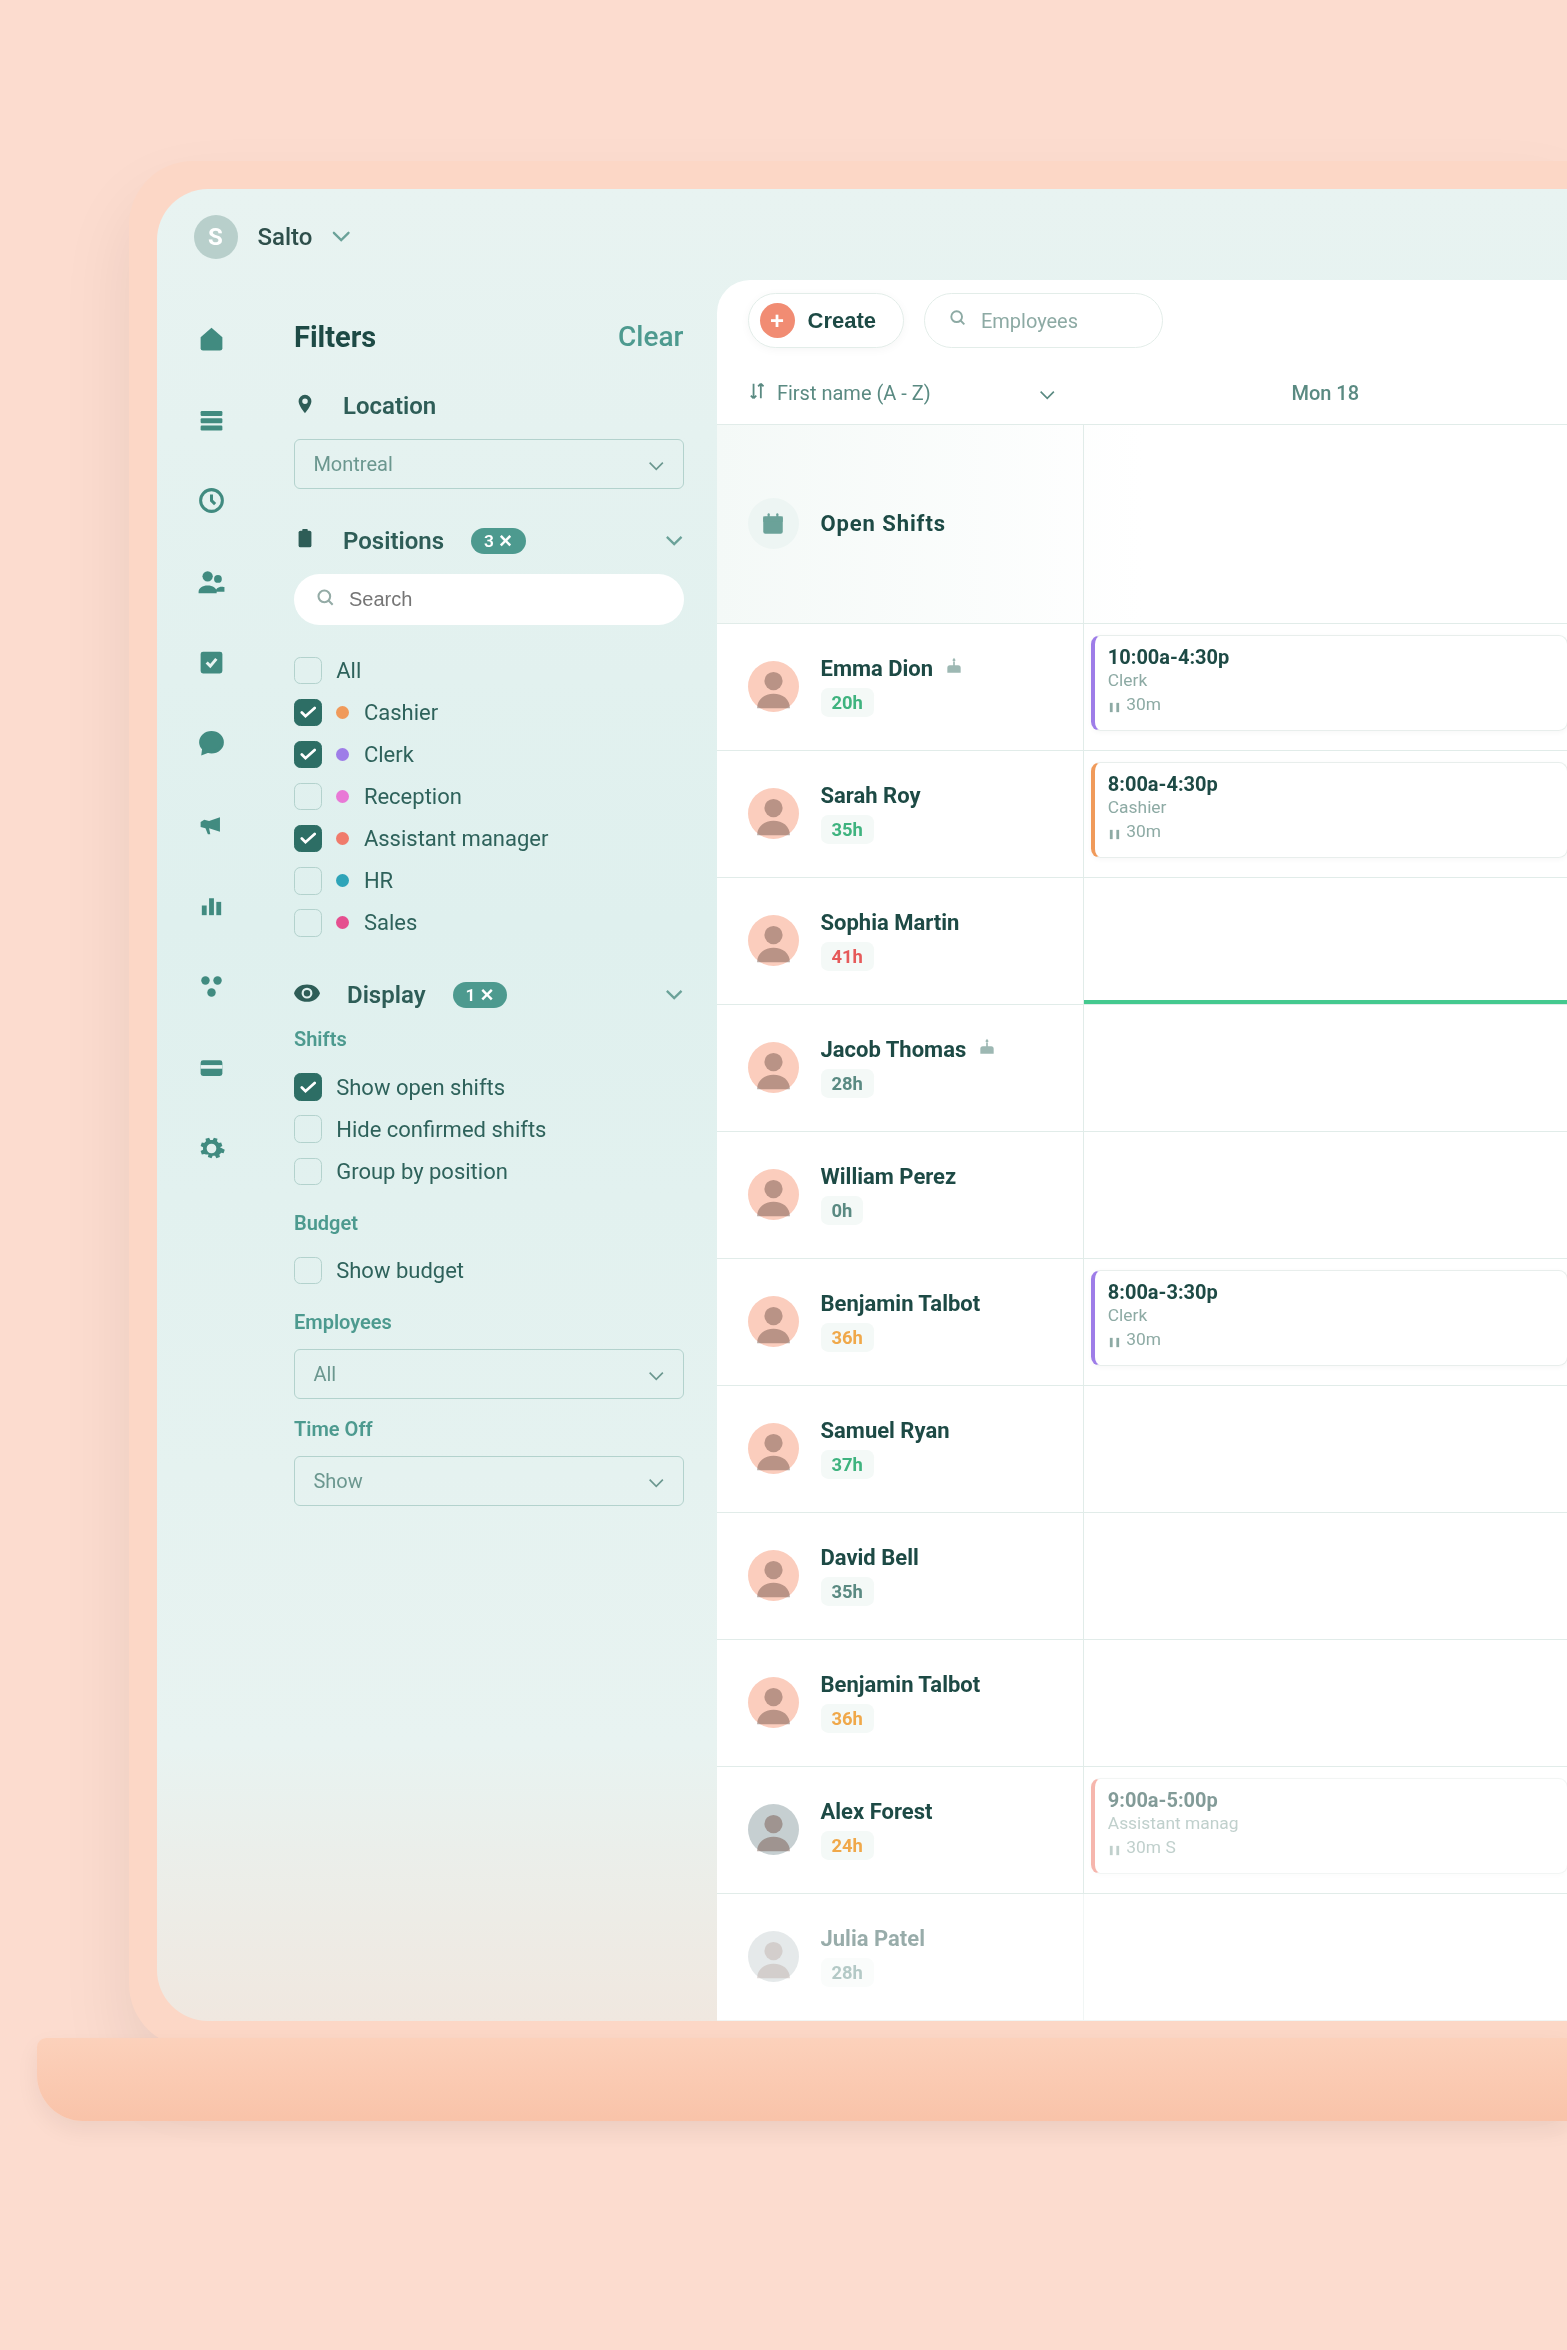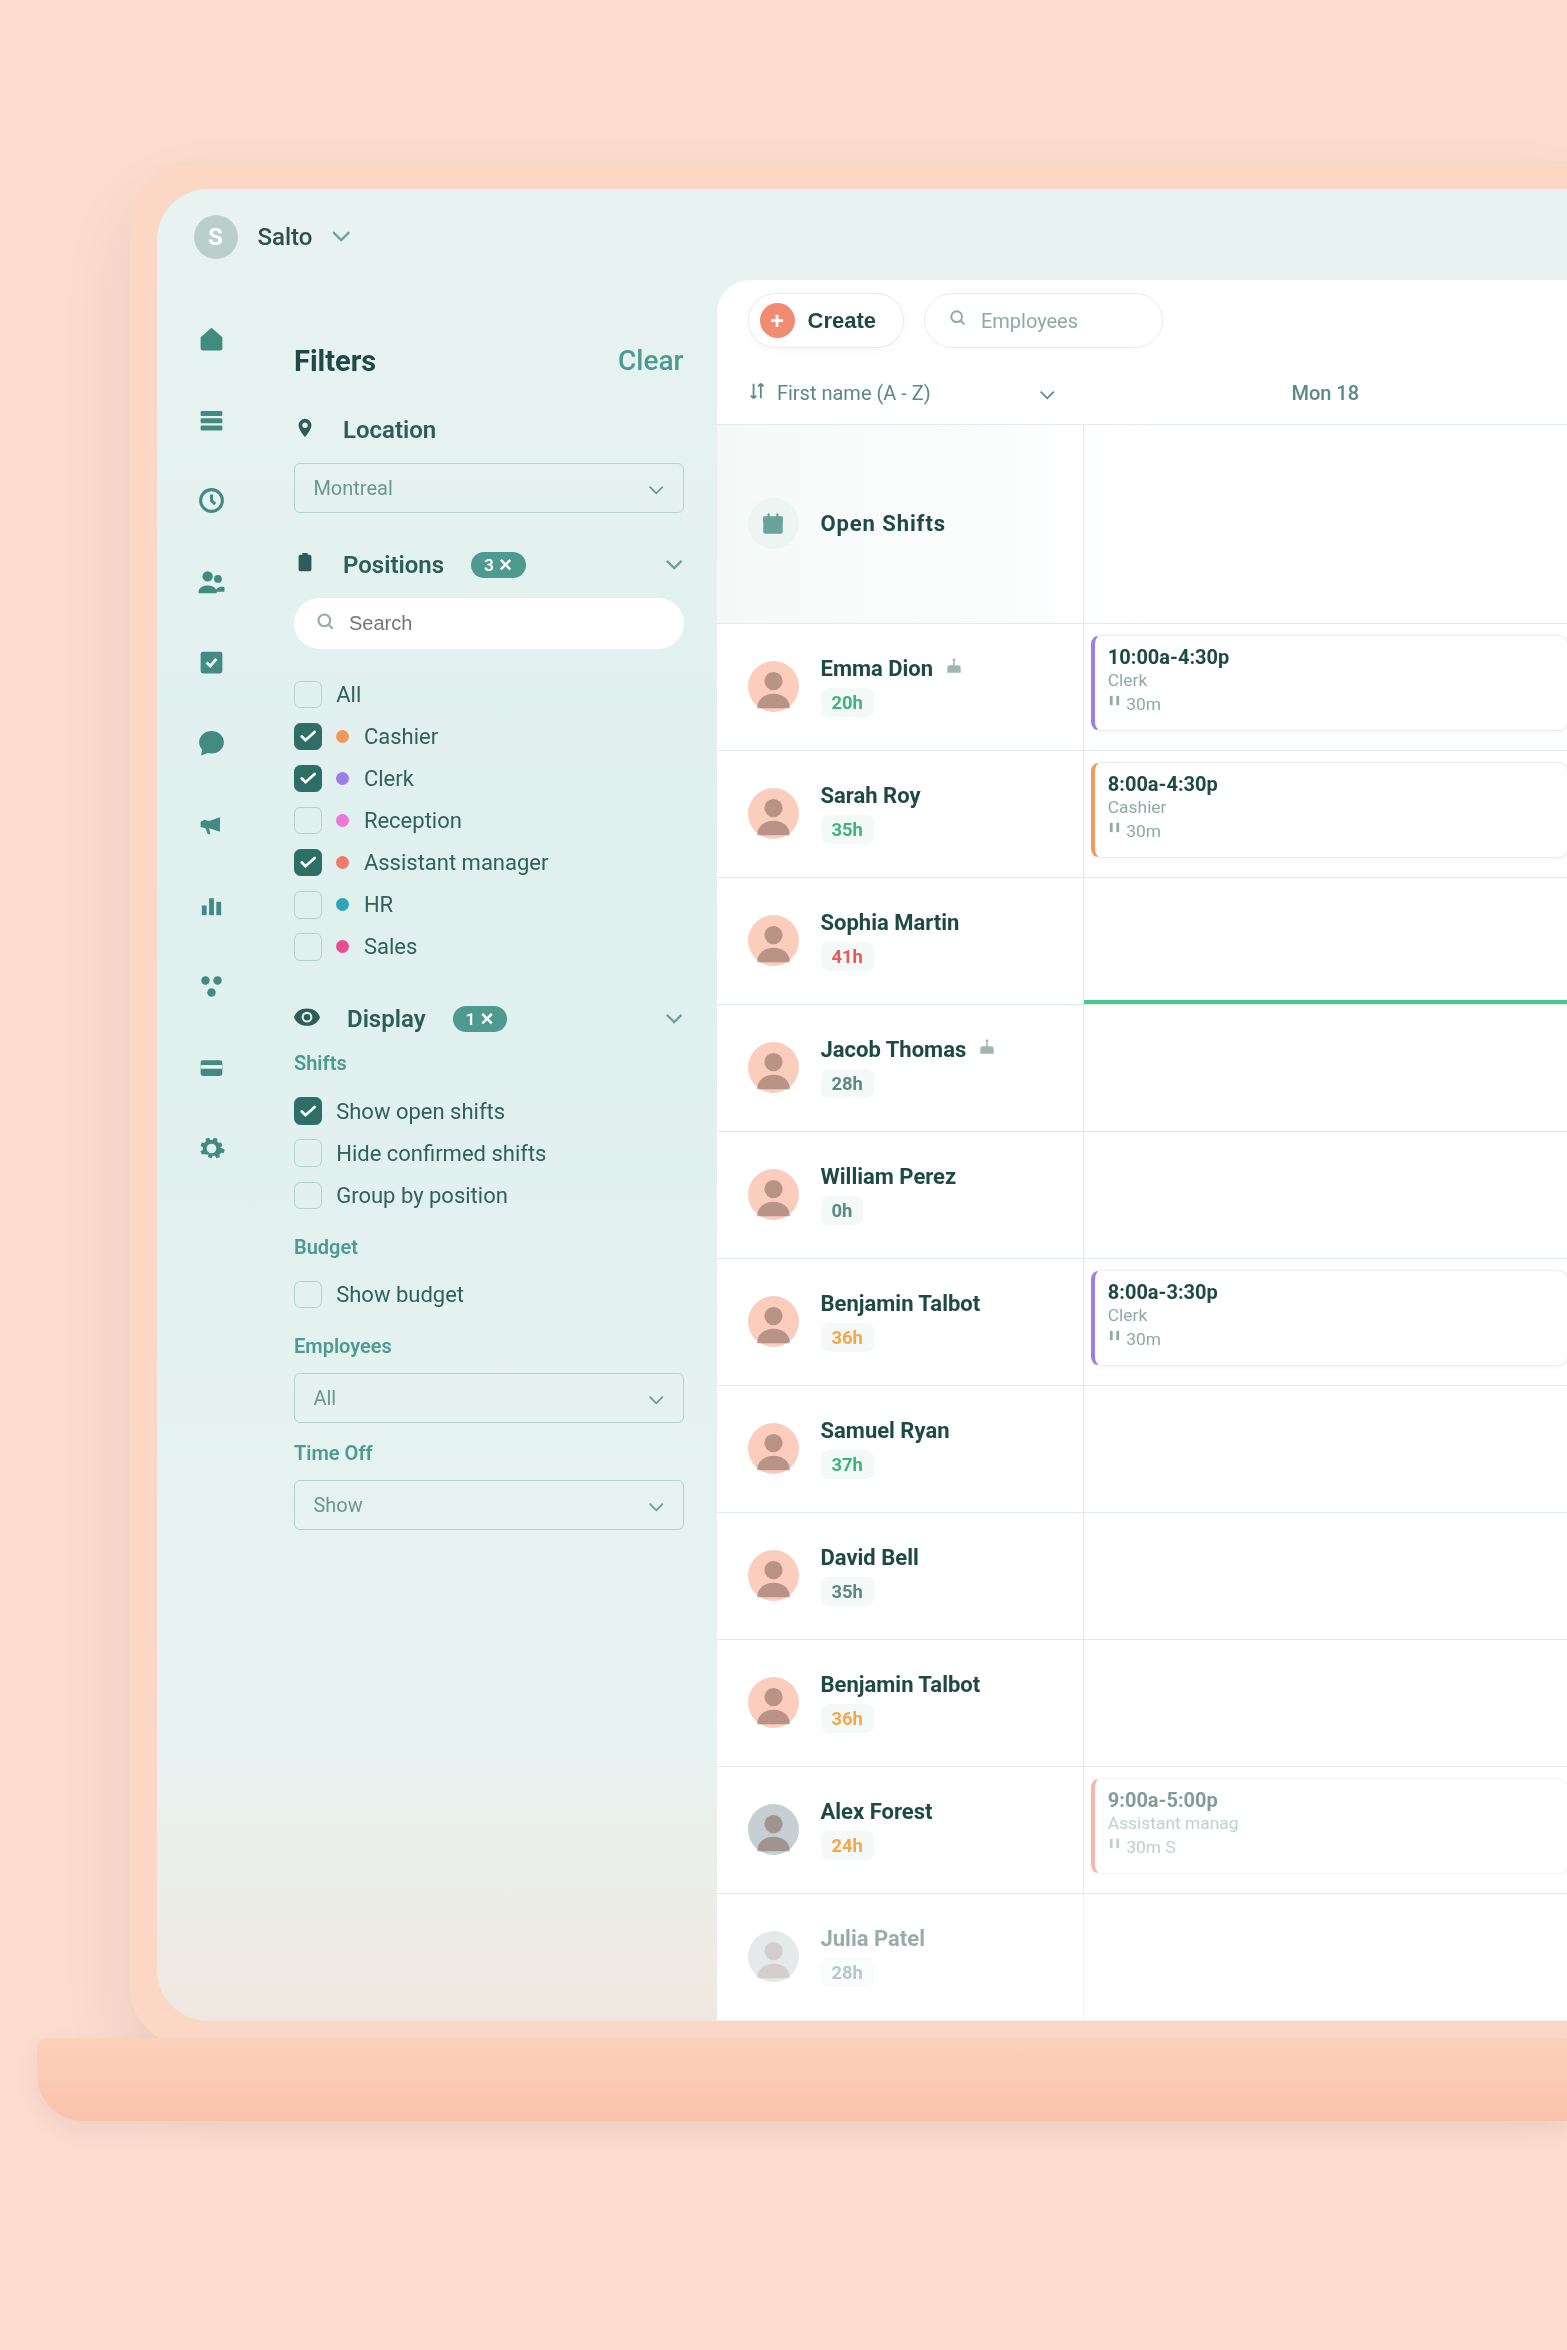--- a/index.html
+++ b/index.html
@@ -64,21 +64,21 @@
   align-items: center;
   padding-top: 37px;
   gap: 48px;
 }
 .rail-icon { color: #418b80; width: 33px; height: 33px; display:flex; align-items:center; justify-content:center; }
 
 .filters-panel {
   width: 450px;
   padding: 35px 33px 35px 27.5px;
 }
-.filters-header { display:flex; justify-content:space-between; align-items:center; margin-bottom: 37px; margin-top: 24px;}
+.filters-header { display:flex; justify-content:space-between; align-items:center; margin-bottom: 37px;}
 .filters-title { color: #1d4a45; font-size: 29px; font-weight: 700; }
 .clear-link { color: #4d9a8f; font-size: 28px; font-weight: 500; cursor:pointer; }
 
 .section-row { display:flex; align-items:center; gap:27px; margin-bottom: 18.4px; color:#2e5d57;}
 .section-title { font-size: 24px; font-weight: 600; }
 .section-badge { background:#4d9a8f; color:#fff; padding:2.8px 13px; border-radius:18.4px; font-size:17.4px; font-weight:600;}
 .section-chevron { margin-left:auto; color:#6ba299; }
 
 .select-box {
   width: 100%;
@@ -171,21 +171,21 @@
 .day-cell { flex:1; padding: 11px 0 11px 7.3px; position:relative;}
 .shift-card {
   background:#fff; border:0.9px solid #e8eeec; border-radius:9.2px;
   padding: 9.2px 13px; height:96px;
   box-shadow: 0 1.8px 5.5px rgba(0,0,0,0.03);
   border-left-width: 4.6px;
   position:relative;
 }
 .shift-time { color:#1d4a45; font-weight:700; font-size:20px;}
 .shift-pos { color:#8daaa4; font-size:17.4px; margin-top:1.8px;}
-.shift-break { color:#8daaa4; font-size:17.4px; display:flex; align-items:flex-start; gap:5.5px; margin-top:3.7px;}
+.shift-break { color:#8daaa4; font-size:17.4px; display:flex; align-items:flex-end; gap:5.5px; margin-top:3.7px;}
 .shift-card.faded { opacity:0.55; }
 .green-line { position:absolute; left:0; right:0; top:0; height:3.7px; background:#44c98f;}
 .birthday-icon { color:#9db8b3; }
 </style>
 </head>
 <body>
 
 <div class="laptop-frame">
 <div class="screen">
 

